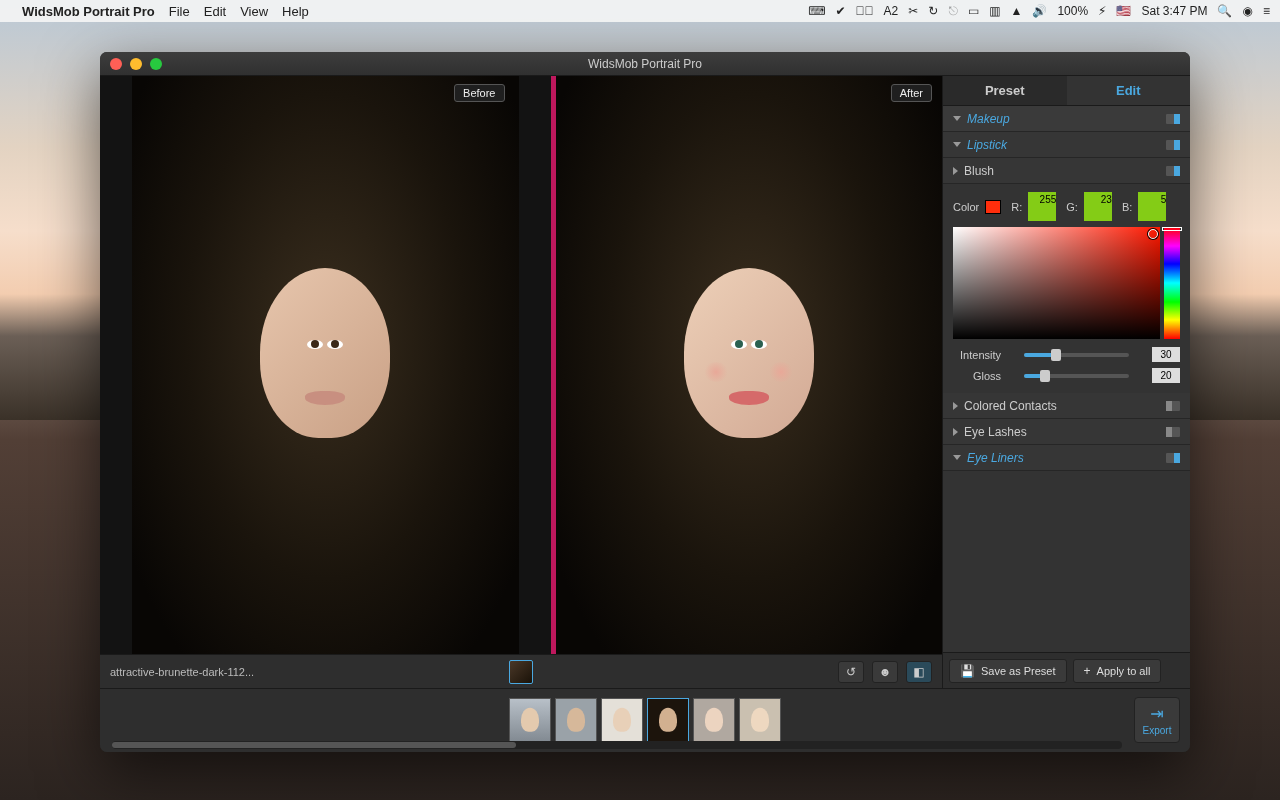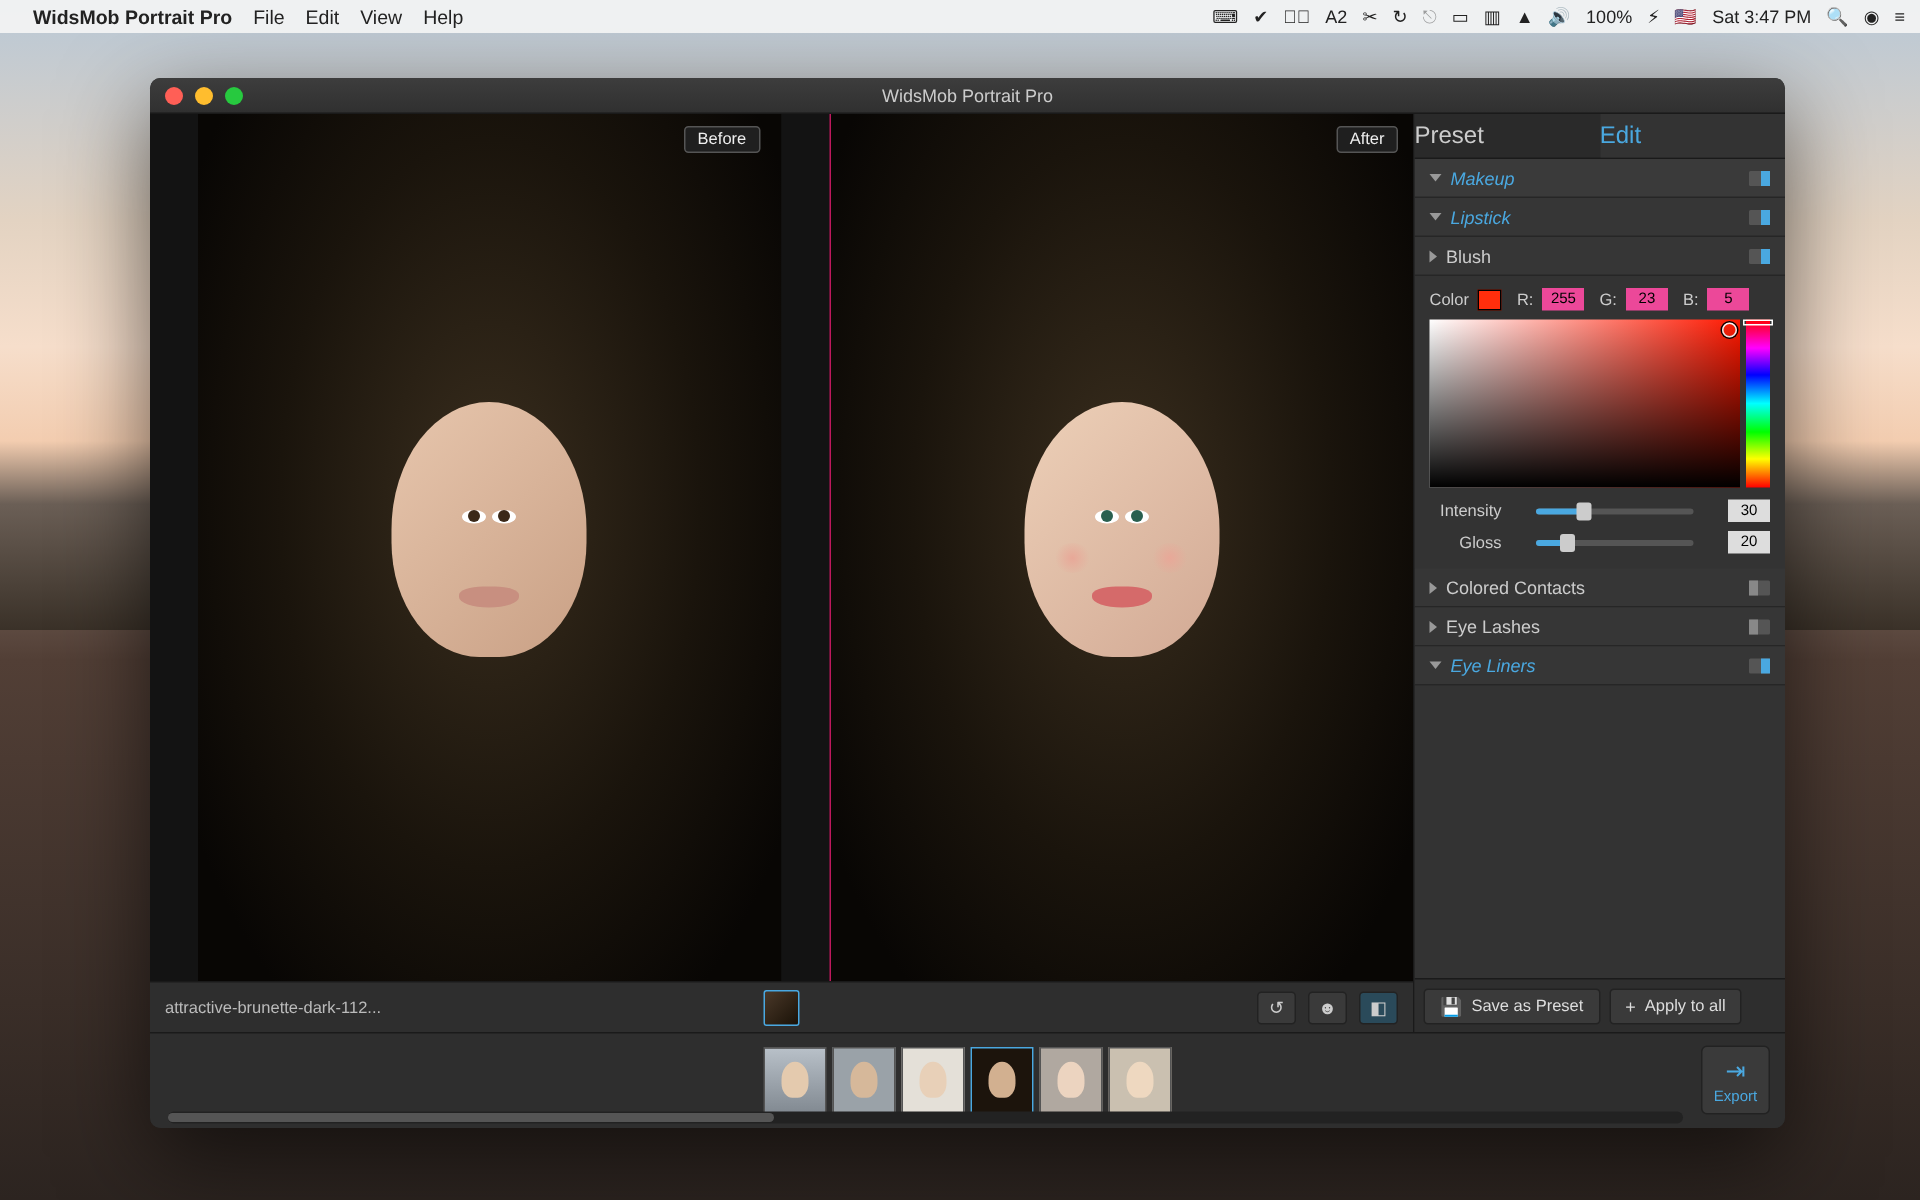--- a/index.html
+++ b/index.html
@@ -16,21 +16,21 @@
 .titlebar { height:24px; background:linear-gradient(180deg,#3d3d3d,#303030); display:flex; align-items:center; position:relative; border-bottom:1px solid #1a1a1a;}
 .traffic { display:flex; gap:8px; padding-left:10px;}
 .tl { width:12px; height:12px; border-radius:50%;}
 .tl.r{background:#ff5f56;} .tl.y{background:#ffbd2e;} .tl.g{background:#27c93f;}
 .titlebar .title { position:absolute; left:0; right:0; text-align:center; font-size:12px; color:#ccc;}
 
 .mainrow { flex:1; display:flex; min-height:0;}
 .leftpane { flex:1; display:flex; flex-direction:column; min-width:0;}
 .viewer { flex:1; display:flex; background:#131313; position:relative; min-height:0;}
 .half { flex:1; position:relative; overflow:hidden;margin-left:32px;}
-.half + .half { border-left:1px solid #be185d;}
+.half + .half { border-left:5px solid #be185d;}
 .badge { position:absolute; top:8px; right:10px; background:#1f1f1f; color:#eee; font-size:11px; padding:2px 8px; border-radius:3px; border:1px solid #555;}
 .half.before .badge { right:14px;}
 .portrait { position:absolute; inset:0; background:radial-gradient(ellipse 60% 70% at 50% 45%, #3a2e1e 0%, #1a140c 60%, #080604 100%);}
 .face { position:absolute; left:50%; top:48%; transform:translate(-50%,-50%); width:130px; height:170px; background:linear-gradient(135deg,#e7c6ad,#c9a085); border-radius:50% 50% 45% 45%;}
 .hair { position:absolute; left:50%; top:50%; transform:translate(-50%,-55%); width:320px; height:420px; background:radial-gradient(ellipse at 50% 30%,#5a4428 0%,#382814 50%,#1a1208 100%); border-radius:45% 45% 30% 30%; z-index:-1;}
 .eye { position:absolute; width:16px; height:9px; background:#fff; border-radius:50%; top:42%;}
 .eye.l{left:36%;} .eye.r{right:36%;}
 .pupil{ position:absolute; width:8px; height:8px; border-radius:50%; top:0; left:4px;}
 .half.before .pupil{background:#3a2818;}
 .half.after .pupil{background:#2a6050;}
@@ -54,41 +54,41 @@
 .navimg-inner{ width:82px; height:100%; background:radial-gradient(ellipse at 50% 40%,#4a3828 0%,#0c0a06 70%); position:relative;}
 .navimg-inner::after{content:"";position:absolute;left:50%;top:50%;transform:translate(-50%,-55%);width:26px;height:34px;background:#d8b89c;border-radius:50%;}
 .zoomrow { height:20px; display:flex; align-items:center; gap:4px;}
 .zoomlabel{ width:36px; height:18px; background:#222; text-align:center; font-size:10px; line-height:18px; color:#ccc;}
 .zoomslider{ flex:1; height:14px; position:relative;}
 .zoomslider::before{content:"";position:absolute;left:0;right:0;top:6px;height:3px;background:#555;border-radius:2px;}
 .zoomslider .knob{position:absolute;left:4px;top:1px;width:10px;height:12px;background:#aaa;border-radius:2px;}
 .fitbtn{ width:24px; height:18px; background:#222; font-size:9px; text-align:center; line-height:18px; cursor:pointer;}
 
 .tabrow{ height:30px; display:flex; background:#2a2a2a; border-bottom:1px solid #1a1a1a;}
-.tab{ flex:1; line-height:30px; font-size:16px; cursor:pointer; color:#ccc;}
+.tab{ flex:1; text-align:center; line-height:30px; font-size:13px; cursor:pointer; color:#ccc;font-weight:bold;}
 .tab.active{ color:#4aa8e0; background:#333;}
 
 .panel-scroll{ flex:1; overflow-y:auto;}
 .section-hdr, .sub-hdr { height:26px; display:flex; align-items:center; padding:0 10px; border-bottom:1px solid #262626; cursor:pointer;}
 .section-hdr{ background:#3a3a3a;}
 .sub-hdr{ background:#363636;}
 .tri{ width:0;height:0;margin-right:6px;}
 .tri.down{border-left:4px solid transparent;border-right:4px solid transparent;border-top:5px solid #999;}
 .tri.right{border-top:4px solid transparent;border-bottom:4px solid transparent;border-left:5px solid #999;}
 .hdr-label{ flex:1;}
 .hdr-label.blue{color:#4aa8e0;font-style:italic;}
 .toggle{ width:14px; height:10px; background:#555; position:relative; border-radius:1px; cursor:pointer;}
 .toggle.on::after{content:"";position:absolute;right:0;top:0;width:6px;height:10px;background:#4aa8e0;}
 .toggle.off::after{content:"";position:absolute;left:0;top:0;width:6px;height:10px;background:#888;}
 
 .lipstick-body{ padding:8px 10px 10px; background:#333;}
 .colorrow{ display:flex; align-items:center; gap:6px; font-size:11px; margin-bottom:6px;}
 .swatch{ width:16px; height:14px; background:#ff2e0c; border:1px solid #000; cursor:pointer;}
 .rgb-lbl{margin-left:4px;}
-.rgb-val{ width:28px; height:15px; background:#ec4899; color:#000; text-align:center; font-size:10px; line-height:15px;}
+.rgb-val{ width:28px; height:29px; background:#84cc16; color:#000; text-align:right; font-size:10px; line-height:15px;}
 .picker{ height:112px; display:flex; gap:4px; margin-bottom:8px;}
 .svbox{ flex:1; position:relative; background:linear-gradient(to right,#fff,#ff1800); cursor:crosshair;}
 .svbox::after{content:"";position:absolute;inset:0;background:linear-gradient(to top,#000,transparent);}
 .sv-cursor{position:absolute;right:2px;top:2px;width:10px;height:10px;border:1.5px solid #fff;border-radius:50%;box-shadow:0 0 0 1px #000;}
 .huebar{ width:16px; background:linear-gradient(180deg,#ff0000 0%,#ff00ff 17%,#0000ff 33%,#00ffff 50%,#00ff00 67%,#ffff00 83%,#ff0000 100%); cursor:pointer; position:relative;}
 .huebar .hknob{position:absolute;left:-2px;right:-2px;top:0;height:4px;border:1px solid #fff;}
 .sliderrow{ display:flex; align-items:center; gap:23px; font-size:11px; margin-top:6px;}
 .sliderrow .sl-label{ width:48px; text-align:right;}
 .sl-track{ flex:1; height:4px; background:#555; position:relative; border-radius:2px;}
 .sl-fill{ position:absolute; left:0; top:0; bottom:0; background:#4aa8e0; border-radius:2px;}

